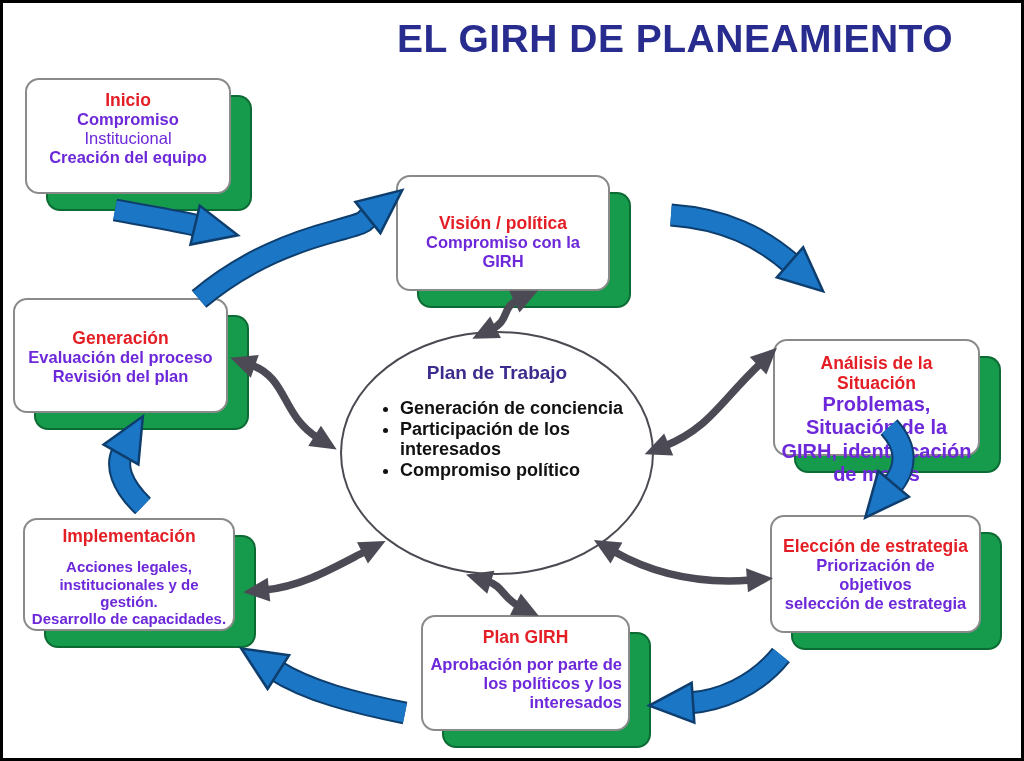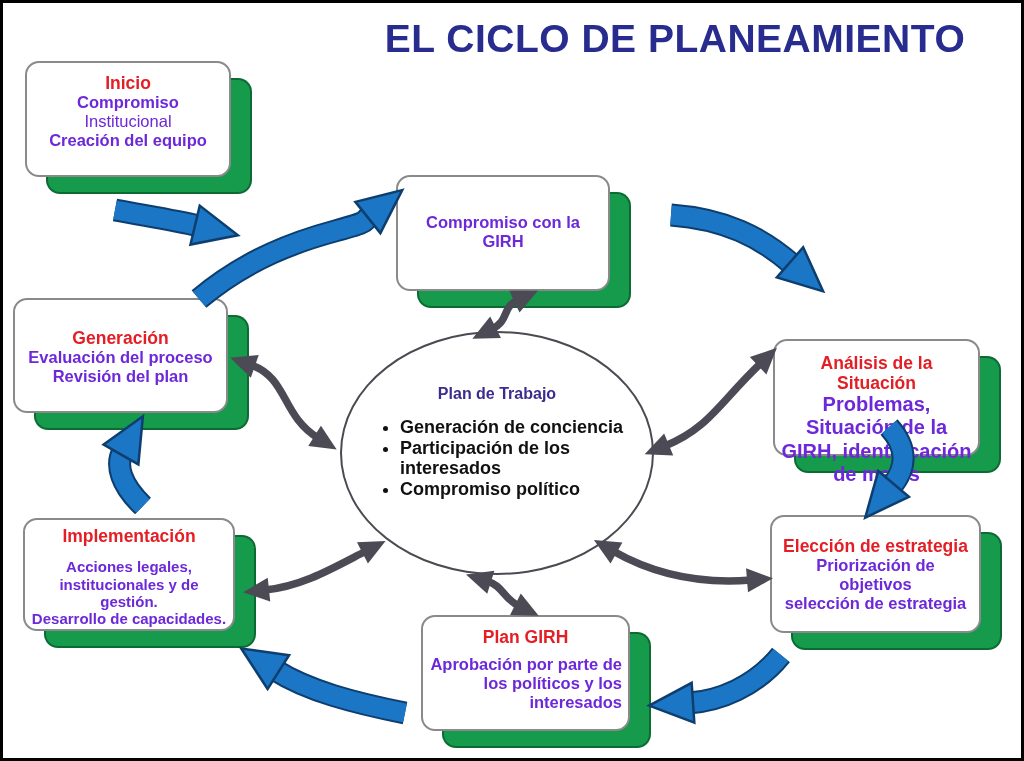--- a/index.html
+++ b/index.html
@@ -17,75 +17,76 @@
   .node{
     position:absolute;background:#fff;border:2px solid #8a8a8a;
     border-radius:14px;box-sizing:border-box;text-align:center;
     box-shadow:21px 17px 0 -2px #169a4c, 21px 17px 0 0 #0c6b33;
     z-index:2;
   }
   .node-title{font-size:17.5px;font-weight:bold;color:#e41e25;line-height:1.15;padding:0 8px;}
   .node-line{font-size:16.5px;font-weight:bold;color:#6d28d9;line-height:1.16;padding:0 6px;}
   .node-line.rg{font-weight:400;}
   .node-line.gap{margin-top:12px;}
-  .n-inicio{left:22px;top:58px;width:206px;height:116px;padding-top:10px;}
+  .n-inicio{left:22px;top:75px;width:206px;height:116px;padding-top:10px;}
   .n-vision{left:393px;top:172px;width:214px;height:116px;padding-top:36px;}
   .n-analisis{left:770px;top:288px;width:207px;height:117px;padding-top:12px;margin-top:48px;}
   .n-analisis .node-line{font-size:20px;}
   .n-eleccion{left:767px;top:512px;width:211px;height:118px;padding-top:19px;}
   .n-plangirh{left:418px;top:612px;width:209px;height:116px;padding-top:10px;}
   .n-plangirh .node-line{margin-top:8px;text-align:right;}
   .n-implementacion{left:20px;top:515px;width:212px;height:113px;padding-top:6px;}
   .n-implementacion .node-line{font-size:15px;}
   .n-evaluacion{left:10px;top:295px;width:215px;height:115px;padding-top:28px;}
   
   .ellipse{
     position:absolute;left:337px;top:328px;width:314px;height:244px;
     background:#fff;border:2px solid #4a4a52;border-radius:50%;
     box-sizing:border-box;z-index:1;
   }
   .ellipse-title{
-    margin-top:52px;text-align:center;font-size:16px;font-weight:bold;color:#3d2b8e;
+    margin-top:29px;text-align:center;font-size:19px;font-weight:bold;color:#3d2b8e;
   }
   .ellipse-list{
     margin:14px 0 0 0;padding:0 20px 0 58px;list-style:disc;
   }
   .ellipse-list li{
     font-size:18px;font-weight:bold;color:#111;line-height:1.12;margin:1px 0;
   }
   
   .overlay{position:absolute;left:0;top:0;width:1024px;height:761px;z-index:5;pointer-events:none;}
   .bu{stroke:#0e3e6e;stroke-width:23;fill:none;stroke-linecap:butt;}
   .bo{stroke:#1b76c6;stroke-width:19;fill:none;stroke-linecap:butt;}
   .gr{stroke:#4b4a55;stroke-width:7.5;fill:none;stroke-linecap:round;}
 </style>
 </head>
 <body>
 
 <div class="canvas">
 
-  <div class="main-title">EL CICLO DE PLANEAMIENTO</div>
+  <div class="main-title">EL GIRH DE PLANEAMIENTO</div>
 
   <div class="ellipse">
     <div class="ellipse-title">Plan de Trabajo</div>
     <ul class="ellipse-list">
       <li>Generación de conciencia</li>
       <li>Participación de los interesados</li>
       <li>Compromiso político</li>
     </ul>
   </div>
 
   <div class="node n-inicio">
     <div class="node-title">Inicio</div>
     <div class="node-line">Compromiso</div>
     <div class="node-line rg">Institucional</div>
     <div class="node-line">Creación del equipo</div>
   </div>
 
   <div class="node n-vision">
+    <div class="node-title">Visión / política</div>
     <div class="node-line">Compromiso con la GIRH</div>
   </div>
 
   <div class="node n-analisis">
     <div class="node-title">Análisis de la Situación</div>
     <div class="node-line">Problemas, Situación de la GIRH, identificación de metas</div>
   </div>
 
   <div class="node n-eleccion">
     <div class="node-title">Elección de estrategia</div>

